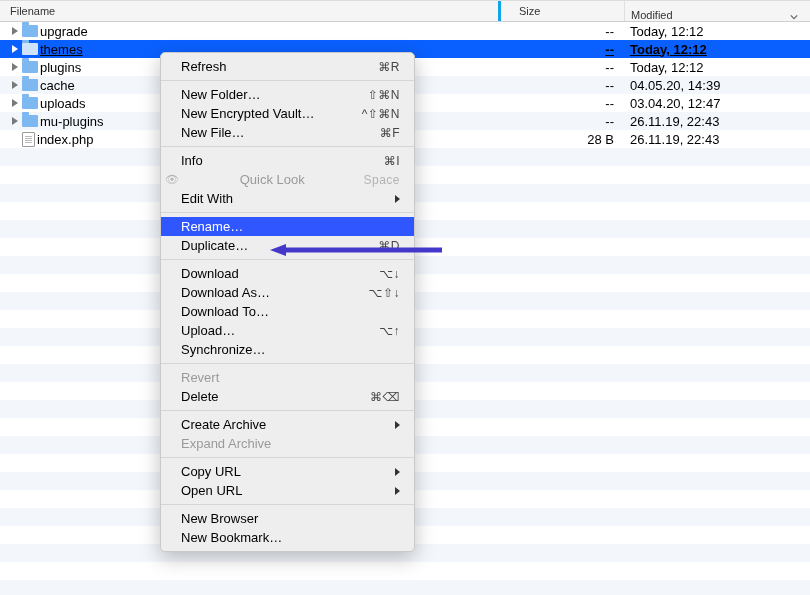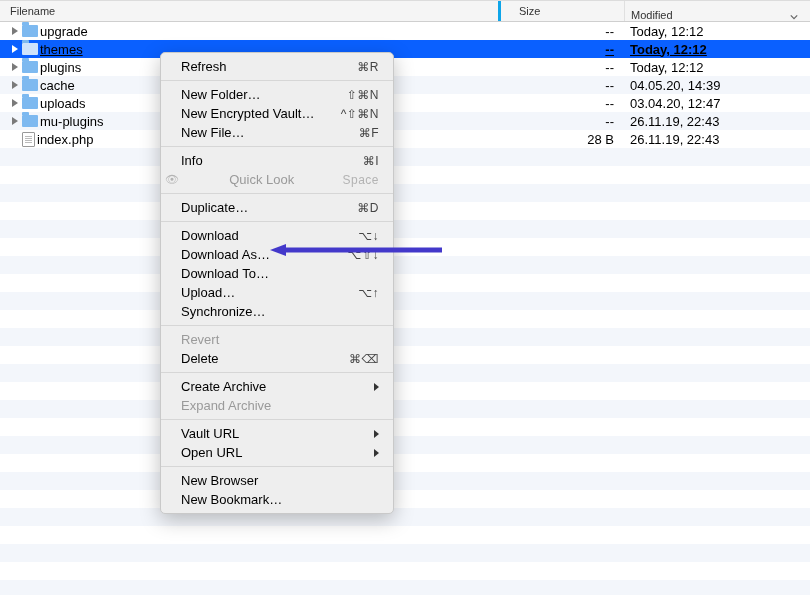--- a/index.html
+++ b/index.html
@@ -83,21 +83,21 @@
   }
   
   .stripe { height: 18px; }
   .stripe.alt { background: #f3f6fb; }
 
   
   .menu {
     position: absolute;
     left: 160px;
     top: 52px;
-    width: 234px;
+    width: 255px;
     background: #eeeeee;
     border: 1px solid #c9c9c9;
     border-radius: 5px;
     box-shadow: 0 6px 20px rgba(0,0,0,0.25);
     padding: 4px 0;
     font-size: 13px;
   }
   .menu-item {
     display: flex;
     align-items: center;
@@ -292,21 +292,28 @@
     <div class="menu-sep"></div>
     <div class="menu-item">
       <span>Info</span>
       <span class="shortcut">⌘I</span>
     </div>
     <div class="menu-item disabled">
       <span class="eye">👁</span>
       <span>Quick Look</span>
       <span class="shortcut">Space</span>
     </div>
-    <div class="menu-sep"></div>
+    <div class="menu-item">
+      <span>Edit With</span>
+      <span class="submenu-arrow"></span>
+    </div>
+    <div class="menu-sep"></div>
+    <div class="menu-item highlight">
+      <span>Rename…</span>
+    </div>
     <div class="menu-item">
       <span>Duplicate…</span>
       <span class="shortcut">⌘D</span>
     </div>
     <div class="menu-sep"></div>
     <div class="menu-item">
       <span>Download</span>
       <span class="shortcut">⌥↓</span>
     </div>
     <div class="menu-item">
@@ -334,21 +341,21 @@
     <div class="menu-sep"></div>
     <div class="menu-item">
       <span>Create Archive</span>
       <span class="submenu-arrow"></span>
     </div>
     <div class="menu-item disabled">
       <span>Expand Archive</span>
     </div>
     <div class="menu-sep"></div>
     <div class="menu-item">
-      <span>Vault URL</span>
+      <span>Copy URL</span>
       <span class="submenu-arrow"></span>
     </div>
     <div class="menu-item">
       <span>Open URL</span>
       <span class="submenu-arrow"></span>
     </div>
     <div class="menu-sep"></div>
     <div class="menu-item">
       <span>New Browser</span>
     </div>

